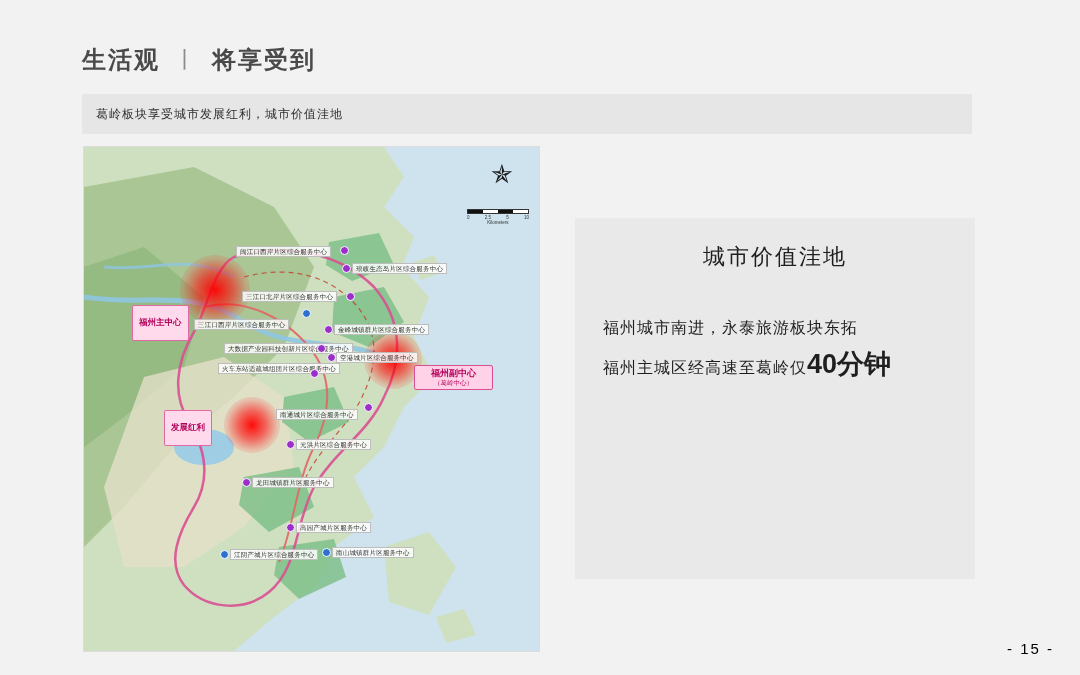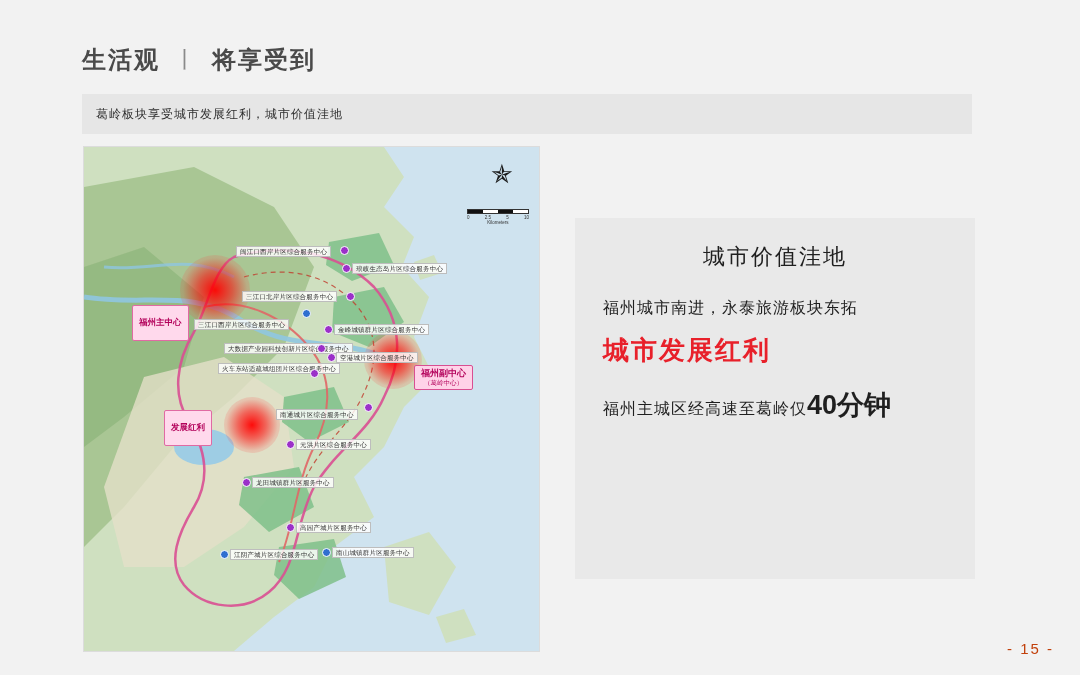--- a/index.html
+++ b/index.html
@@ -88,21 +88,21 @@
     white-space: nowrap;
   }
   .project-label {
     position: absolute;
     font-size: 9px;
     font-weight: bold;
     color: #b3005a;
     background: #ffd2e8;
     border: 1px solid #d94f92;
     border-radius: 2px;
-    padding: 2px 6px;
+    padding: 2px 16px;
     text-align: center;
     line-height: 1.25;
     white-space: nowrap;
   }
   .project-label .sub { font-size: 6.5px; display:block; font-weight: normal;}
   .dot {
     position: absolute;
     width: 7px; height: 7px;
     border-radius: 50%;
     border: 1px solid #fff;
@@ -152,21 +152,21 @@
   .rp-title {
     text-align: center;
     font-size: 22px;
     font-weight: normal;
     color: #1f1f1f;
     letter-spacing: 2px;
     margin-top: 24px;
   }
   .rp-body {
     padding: 0 28px;
-    margin-top: 20px;
+    margin-top: 40px;
   }
   .rp-line {
     font-size: 16px;
     color: #1f1f1f;
     line-height: 1.95;
     letter-spacing: 1px;
   }
   .rp-highlight {
     font-size: 26px;
     font-weight: bold;
@@ -193,21 +193,21 @@
     color: #1f1f1f;
     letter-spacing: 0;
   }
 
   
   .page-num {
     position: absolute;
     right: 26px;
     bottom: 18px;
     font-size: 15px;
-    color: #c2410c;
+    color: #000000;
     letter-spacing: 2px;
   }
 </style>
 </head>
 <body>
 
 <div class="slide-title">
   <span>生活观</span>
   <span class="title-sep">丨</span>
   <span>将享受到</span>
@@ -321,20 +321,19 @@
   <div class="dot blue" style="left:136px; top:403px;"></div>
 
   <div class="map-label" style="left:248px; top:400px;">南山城镇群片区服务中心</div>
   <div class="dot blue" style="left:238px; top:401px;"></div>
 </div>
 
 <div class="right-panel">
   <div class="rp-title">城市价值洼地</div>
   <div class="rp-body">
     <div class="rp-line">福州城市南进，永泰旅游板块东拓</div>
-    <div class="rp-highlight">城市发展红利</div>
     <div class="rp-line3">
       <span>福州主城区经高速至葛岭仅</span><span class="rp-big">40分钟</span>
     </div>
   </div>
 </div>
 
 <div class="page-num">- 15 -</div>
 
 </body></html>

